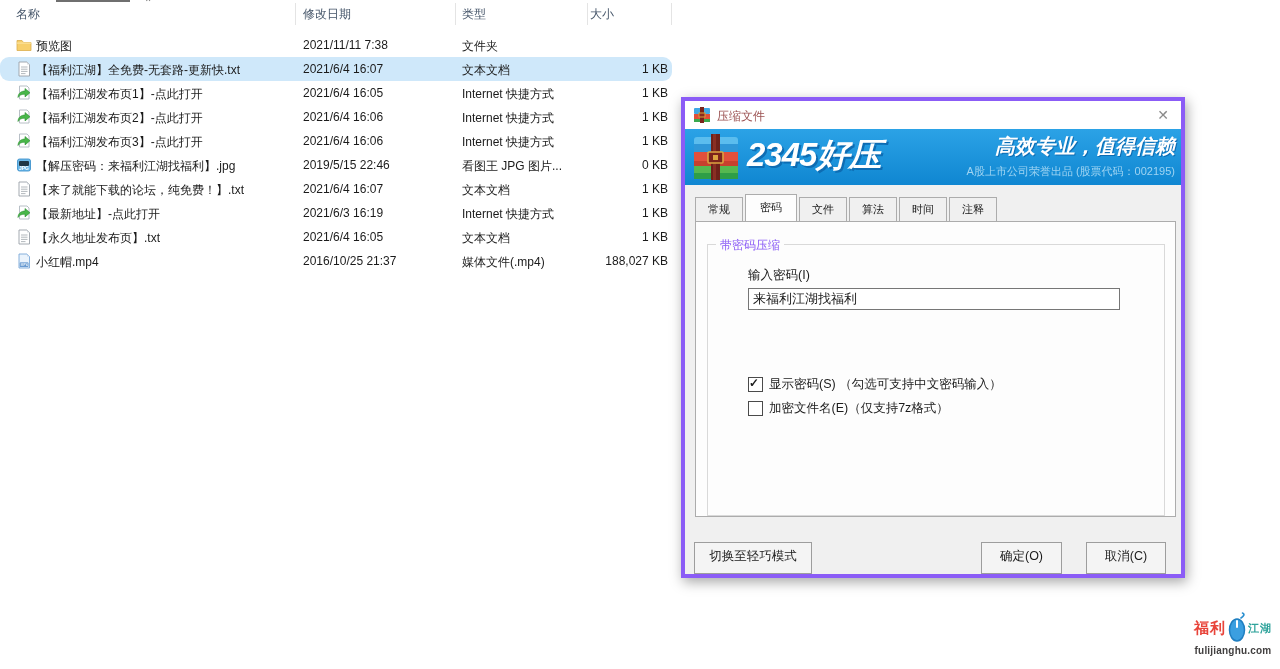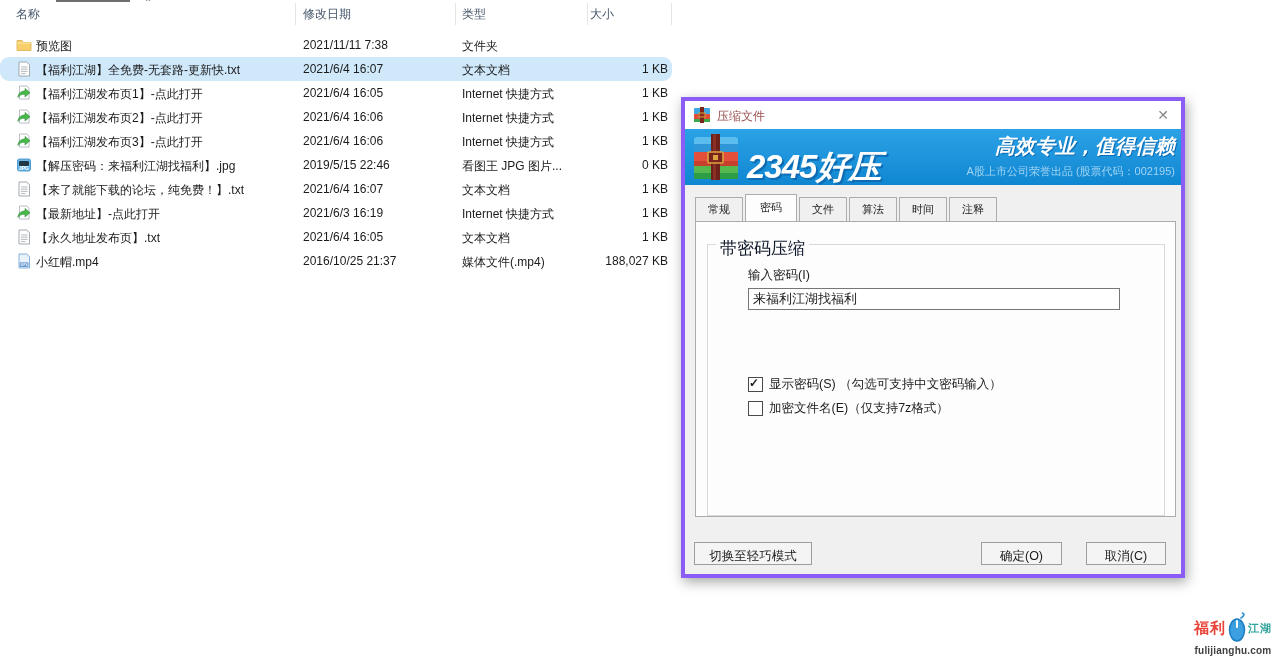--- a/index.html
+++ b/index.html
@@ -30,49 +30,49 @@
   .dialog{position:absolute;left:681px;top:97px;width:504px;height:481px;background:#f0f0f0;
     border:4px solid #8b5cf6;box-shadow:2px 4px 12px rgba(0,0,0,.35);box-sizing:border-box;}
   .titlebar{position:absolute;left:0;top:0;width:100%;height:28px;background:#ffffff;}
   .title-icon{position:absolute;left:9px;top:6px;width:16px;height:16px;}
   .title-text{position:absolute;left:32px;top:7px;font-size:12px;color:#9b5252;}
   .close-btn{position:absolute;right:8px;top:5px;width:20px;height:18px;text-align:center;
     font-size:14px;line-height:18px;color:#8a8a8a;cursor:pointer;}
   .banner{position:absolute;left:0;top:28px;width:100%;height:56px;
     background:linear-gradient(#2ba2e6,#0f86d1);overflow:hidden;}
   .banner-icon{position:absolute;left:8px;top:5px;width:46px;height:46px;}
-  .banner-logo{position:absolute;left:62px;top:16px;font-size:33px;font-weight:bold;font-style:italic;
+  .banner-logo{position:absolute;left:62px;top:4px;font-size:33px;font-weight:bold;font-style:italic;
     color:#ffffff;letter-spacing:-1px;text-shadow:2px 2px 0 #0d6cb3;white-space:nowrap;}
   .banner-right{position:absolute;right:6px;top:4px;text-align:right;white-space:nowrap;}
   .banner-slogan{font-size:20px;font-weight:bold;font-style:italic;color:#ffffff;
     text-shadow:1px 1px 0 #0d6cb3;}
   .banner-sub{font-size:11px;color:#9fd4f2;margin-top:4px;}
   .tabs{position:absolute;left:10px;top:93px;display:flex;align-items:flex-end;height:27px;}
   .tab{height:24px;width:48px;box-sizing:border-box;border:1px solid #acacac;border-bottom:none;
     background:#f0f0f0;font-size:11px;color:#1b1b1b;text-align:center;line-height:23px;
     margin-right:2px;cursor:pointer;}
   .tab.active{height:27px;width:52px;background:#fdfdfd;position:relative;z-index:3;line-height:25px;}
   .tab-panel{position:absolute;left:10px;top:120px;width:481px;height:296px;background:#fdfdfd;
     border:1px solid #acacac;box-sizing:border-box;z-index:1;}
   .groupbox{position:absolute;left:11px;top:22px;width:458px;height:272px;
     border:1px solid #d9d9d9;box-sizing:border-box;}
   .groupbox-title{position:absolute;left:8px;top:-8px;background:#fdfdfd;padding:0 4px;
-    font-size:17px;color:#0f172a;}
+    font-size:12px;color:#8b5cf6;}
   .pwd-label{position:absolute;left:40px;top:22px;font-size:12.5px;color:#1b1b1b;}
   .pwd-input{position:absolute;left:40px;top:43px;width:372px;height:22px;box-sizing:border-box;
     border:1px solid #767676;background:#ffffff;font-size:13px;color:#1b1b1b;padding:0 4px;
     font-family:"Liberation Sans",sans-serif;outline:none;}
   .chk-row{position:absolute;left:40px;display:flex;align-items:center;font-size:12.5px;color:#1b1b1b;}
   .chk-row.row1{top:131px;}
   .chk-row.row2{top:155px;}
   .chk-box{width:13px;height:13px;border:1px solid #4a4a4a;background:#ffffff;margin-right:6px;
     position:relative;flex:0 0 auto;cursor:pointer;}
   .chk-box.checked::after{content:"✓";position:absolute;left:0px;top:-2px;font-size:12px;
     font-weight:bold;color:#1b1b1b;}
-  .dlg-btn{position:absolute;top:441px;height:23px;box-sizing:border-box;background:#f4f4f4;
+  .dlg-btn{position:absolute;top:441px;height:32px;box-sizing:border-box;background:#f4f4f4;
     border:1px solid #9d9d9d;font-size:12.5px;color:#1b1b1b;text-align:center;line-height:26px;
     cursor:pointer;}
   .btn-lite{left:9px;width:118px;}
   .btn-ok{left:296px;width:81px;}
   .btn-cancel{left:401px;width:80px;}
   
   .watermark{position:absolute;left:1190px;top:611px;width:86px;text-align:center;}
   .wm-top{display:flex;align-items:center;justify-content:center;height:34px;}
   .wm-red{font-size:15px;font-weight:bold;color:#e8443a;letter-spacing:1px;}
   .wm-teal{font-size:11px;font-weight:bold;color:#2fa39b;letter-spacing:1px;}

